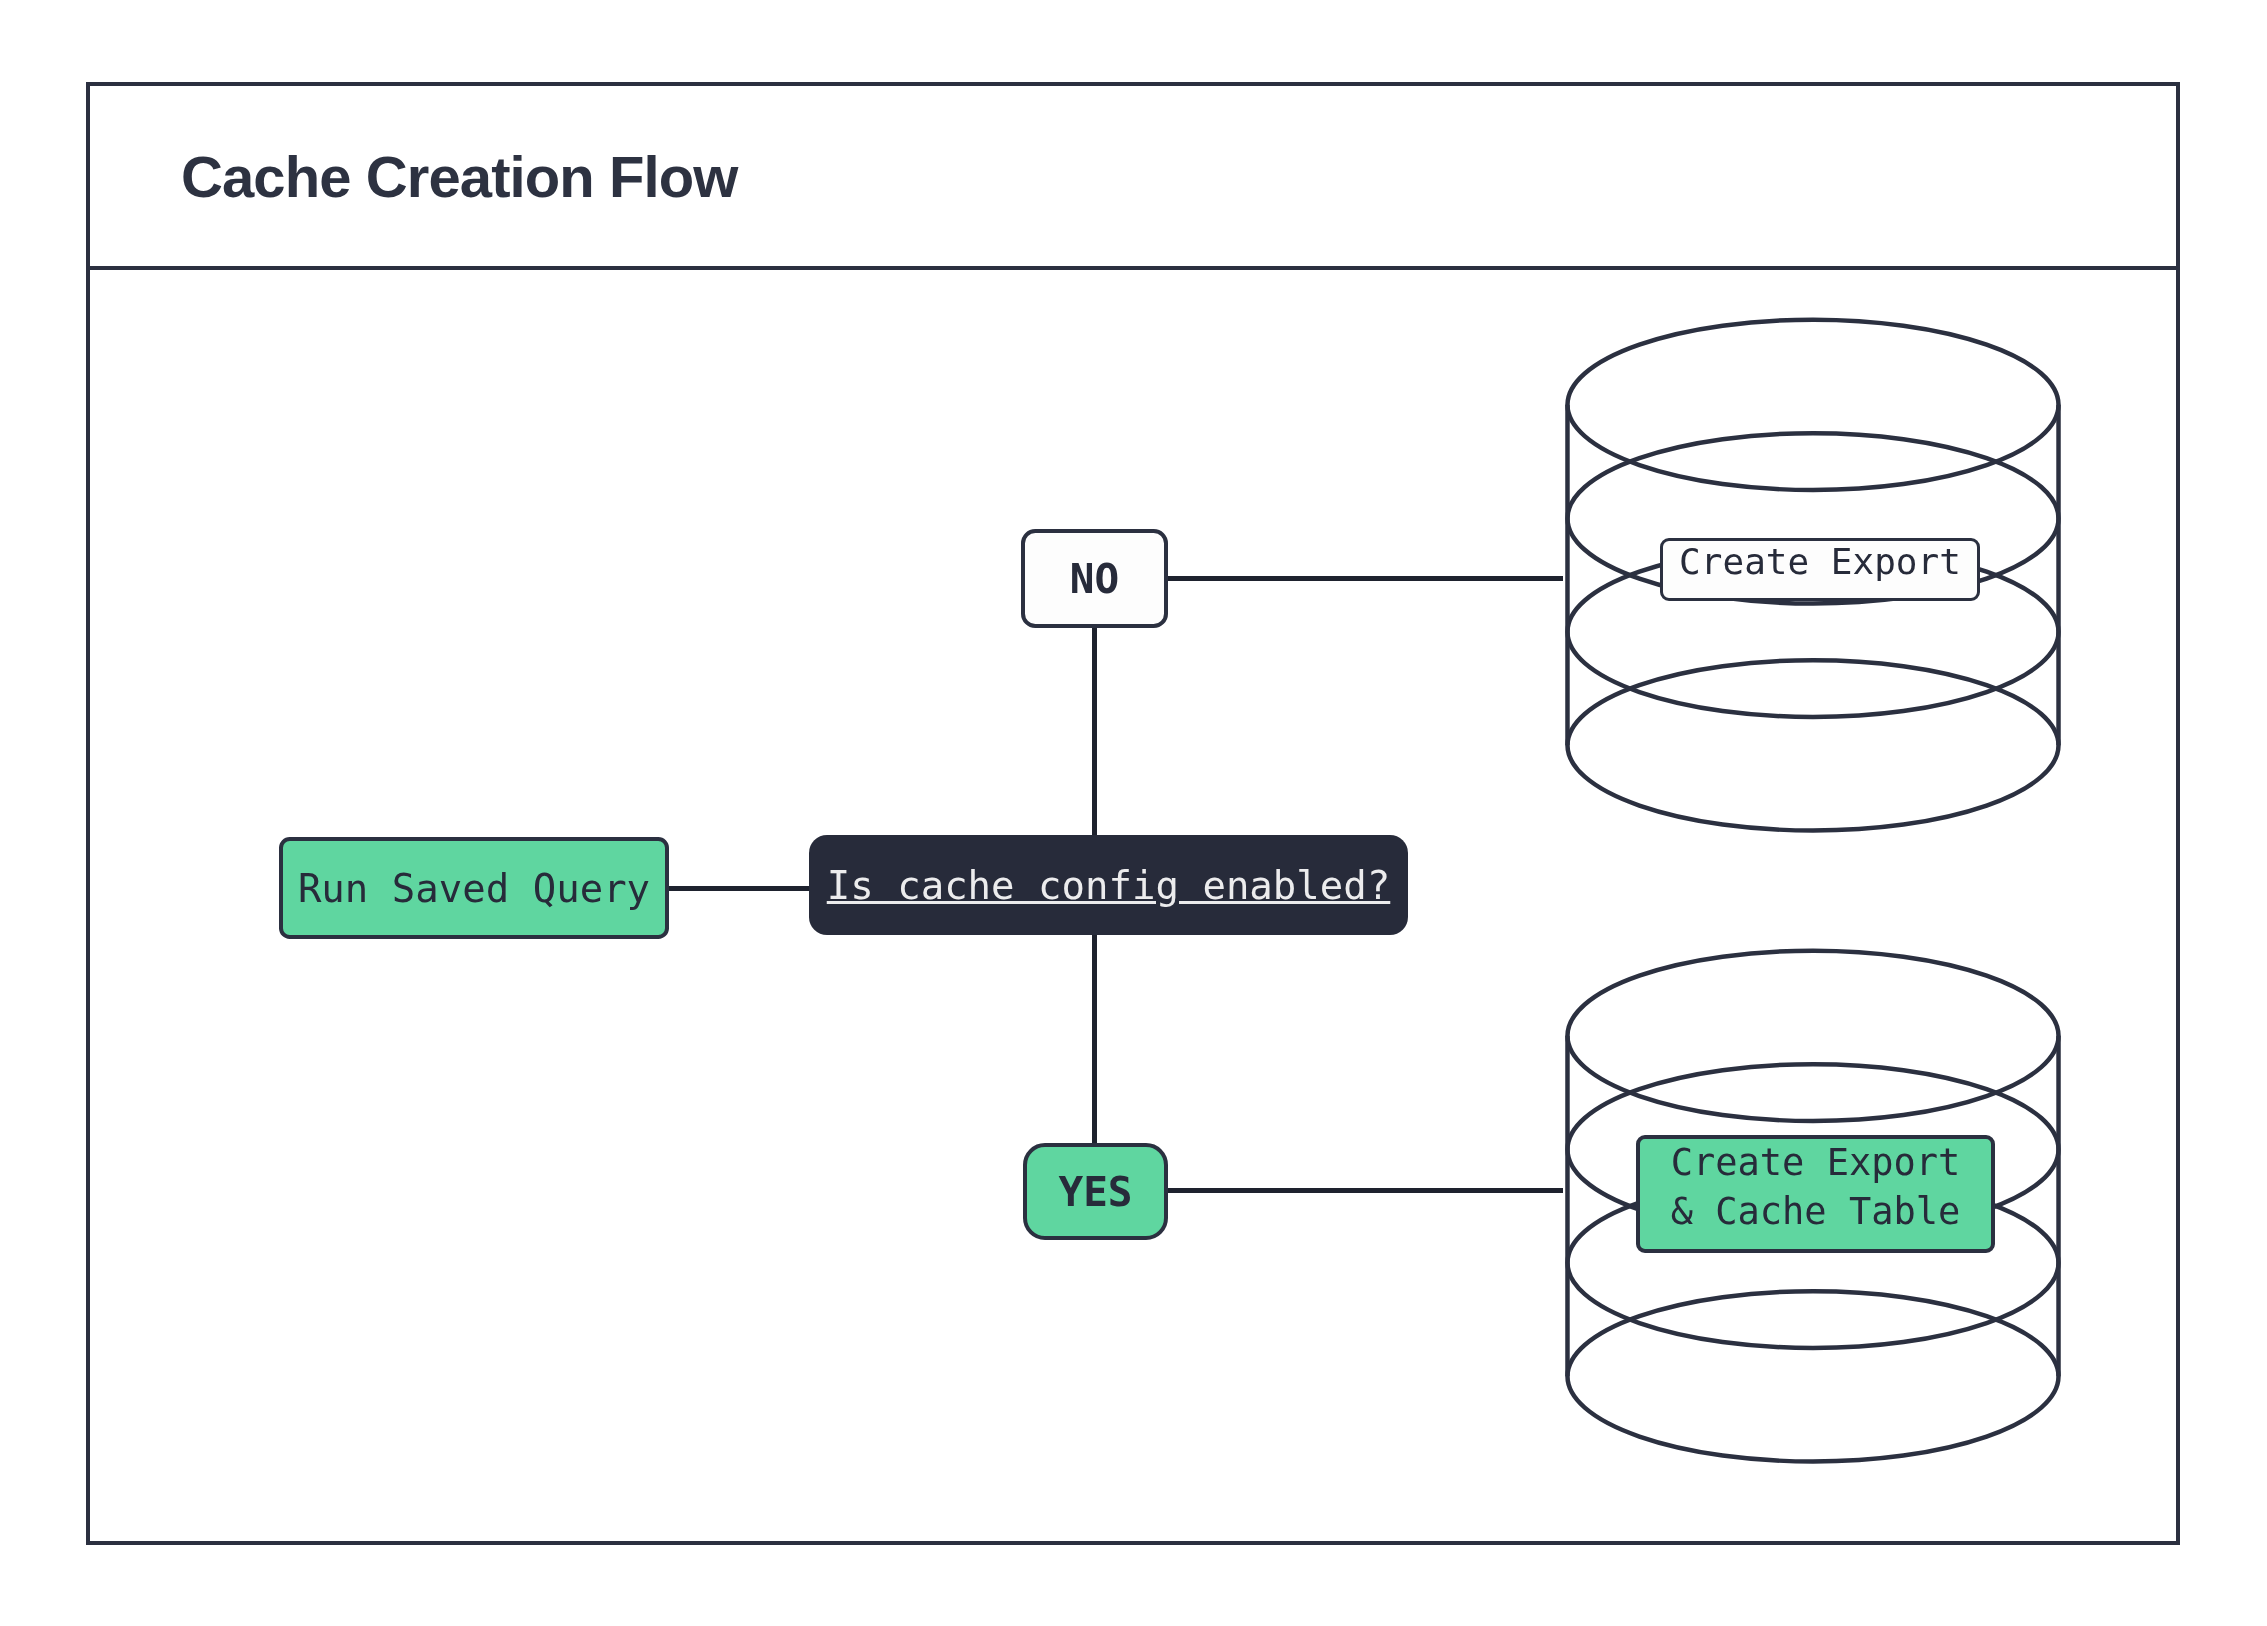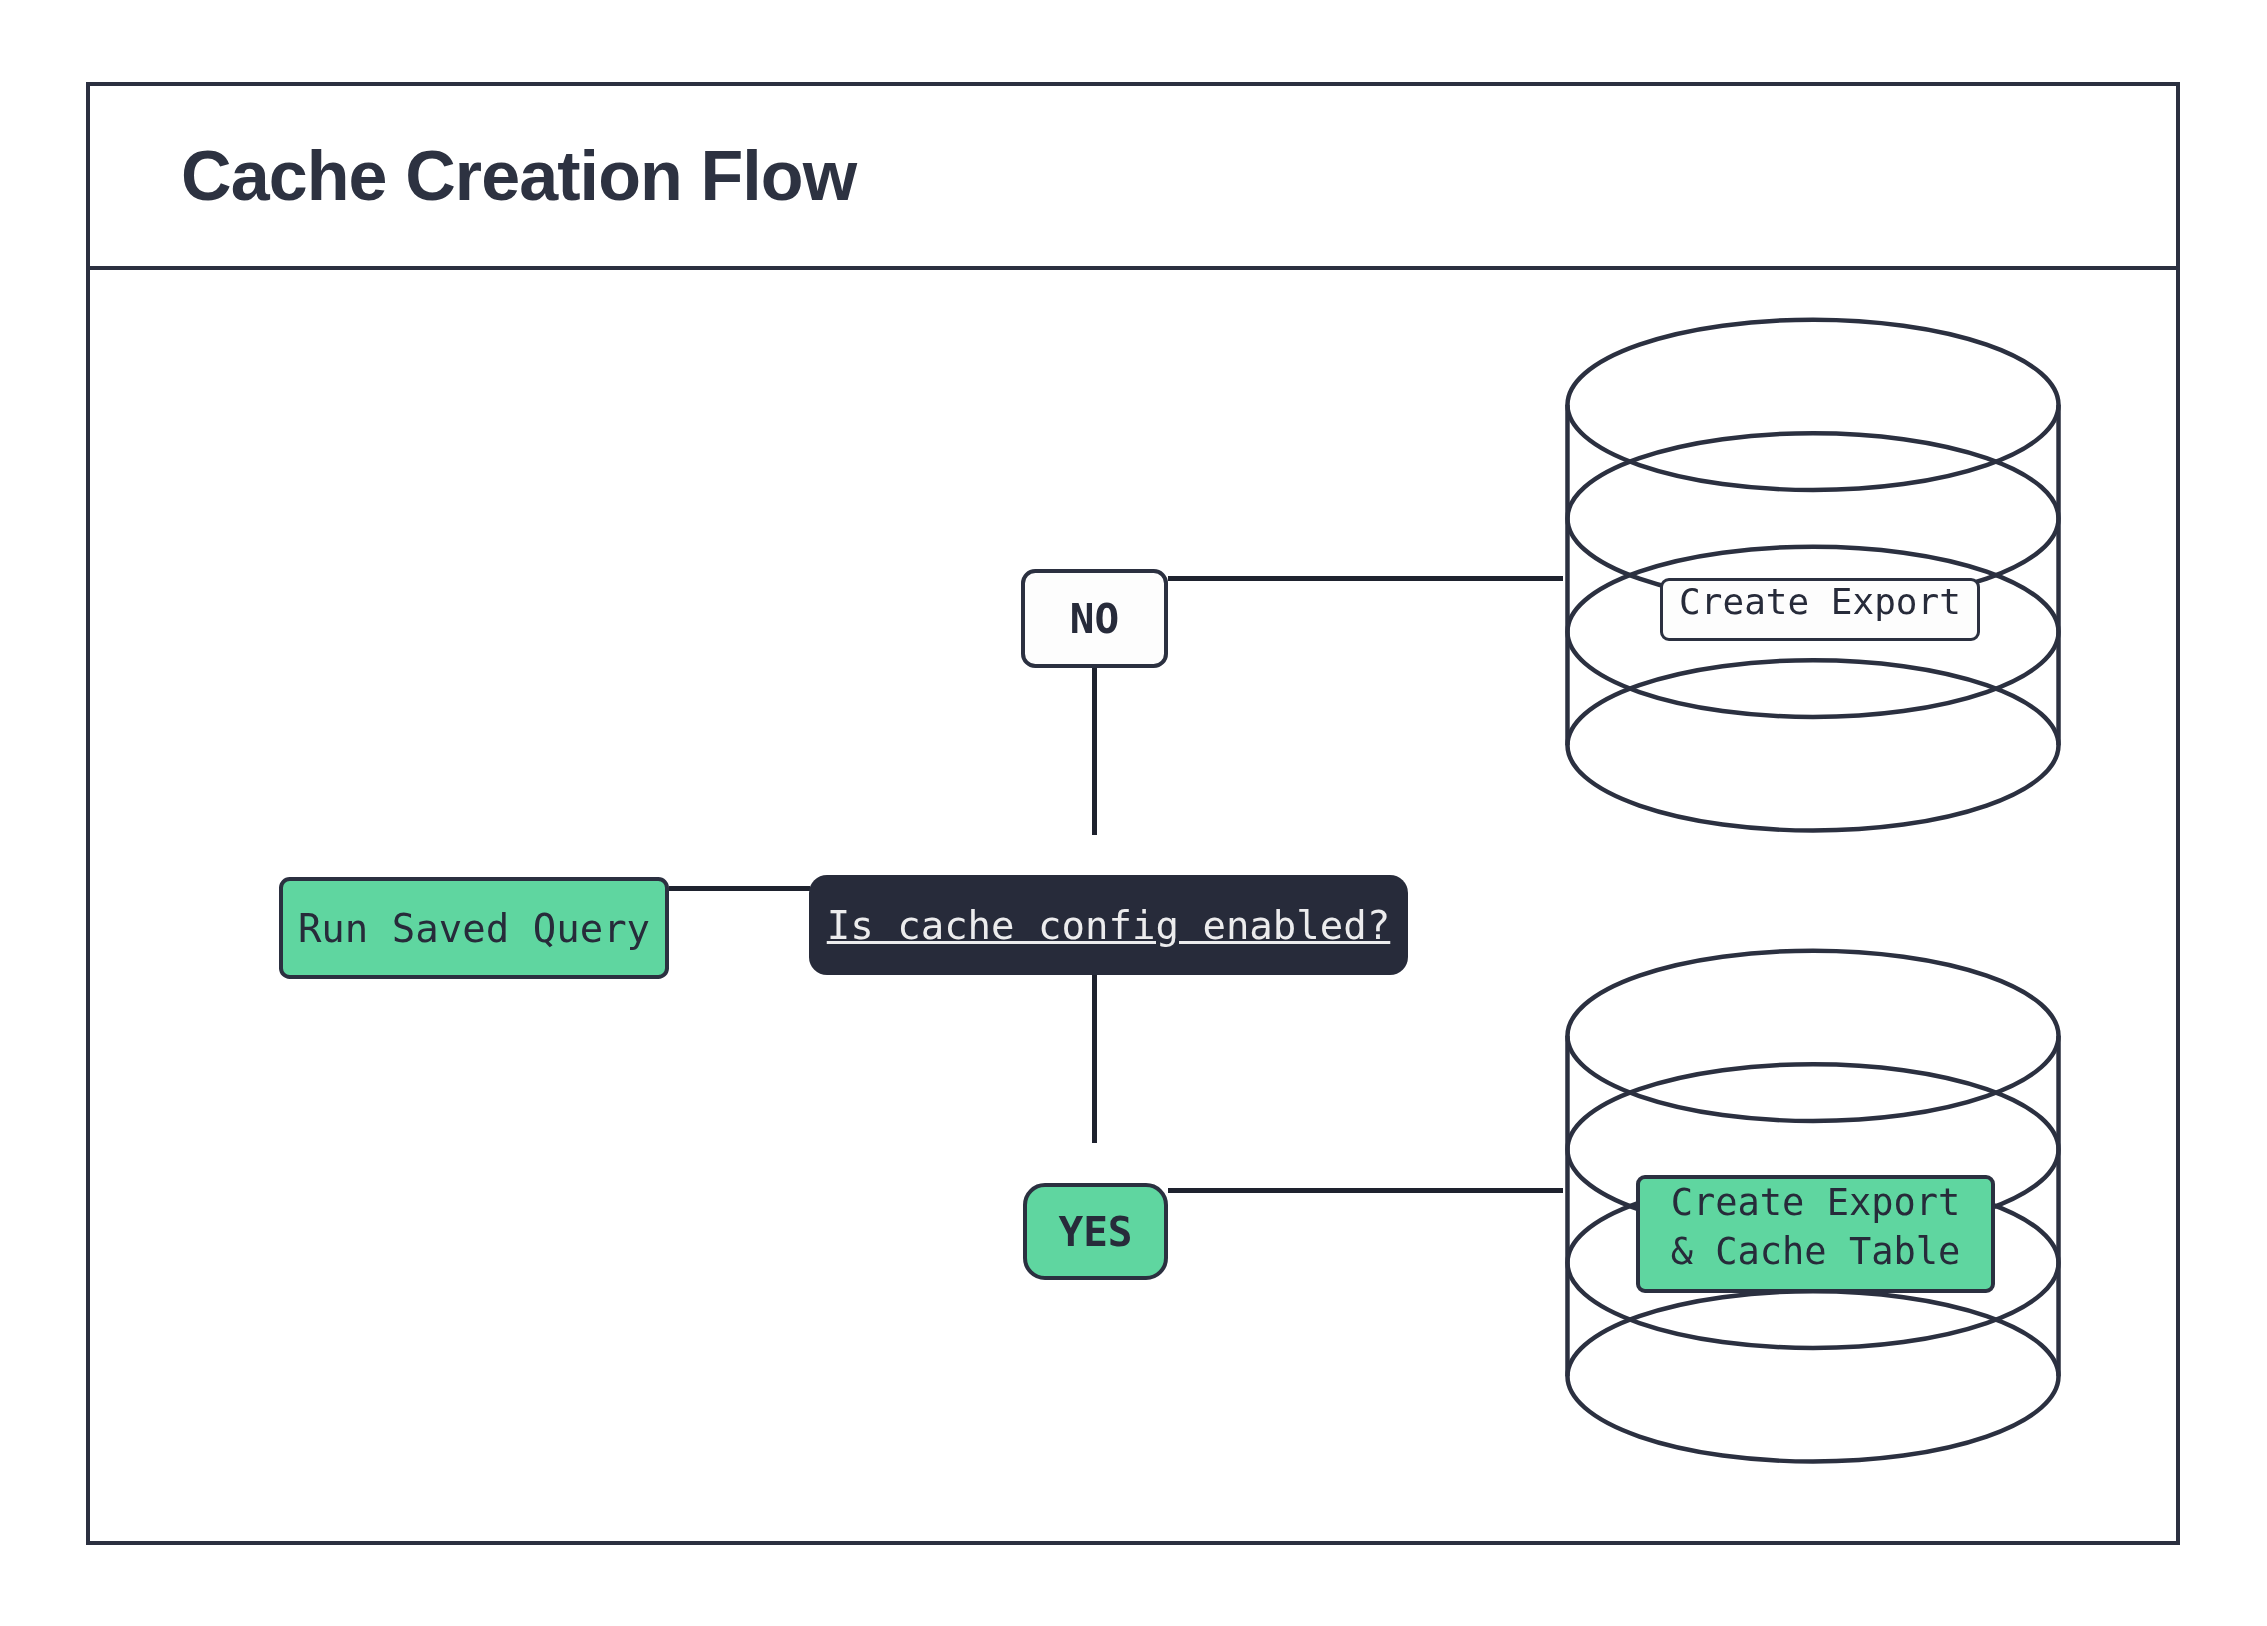--- a/index.html
+++ b/index.html
@@ -40,40 +40,40 @@
     left: 0; top: 0;
     width: 100%;
     height: 184px;
     border-bottom: 4.5px solid var(--outline);
     display: flex;
     align-items: center;
     padding-left: 91px;
   }
 
   .titlebar h1 {
-    font-size: 70px;
+    font-size: 58px;
     font-weight: 700;
     color: var(--title-text);
     letter-spacing: -0.9px;
   }
 
   .diagram {
     position: absolute;
     left: 0; top: 188px;
     width: 2085px;
     height: 1266px;
   }
 
   
   .connector {
     position: absolute;
     background: var(--connector);
   }
 
-  .mono { font-family: "DejaVu Sans Mono", monospace; margin-top: 40px; }
+  .mono { font-family: "DejaVu Sans Mono", monospace; }
 
   .node {
     position: absolute;
     display: flex;
     align-items: center;
     justify-content: center;
     text-align: center;
     color: var(--dark-navy);
   }
 

